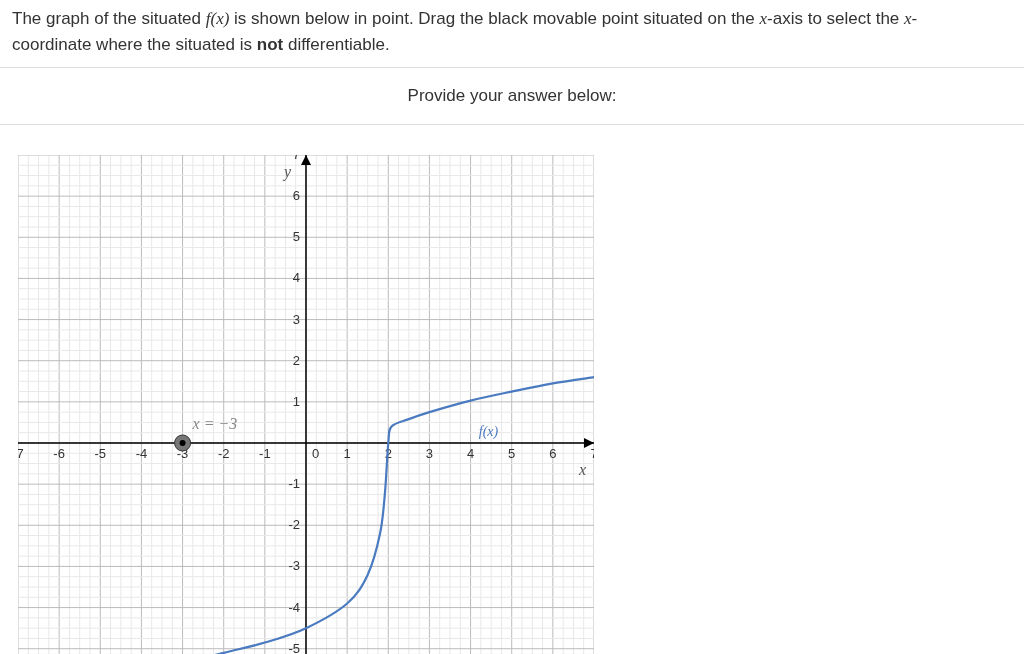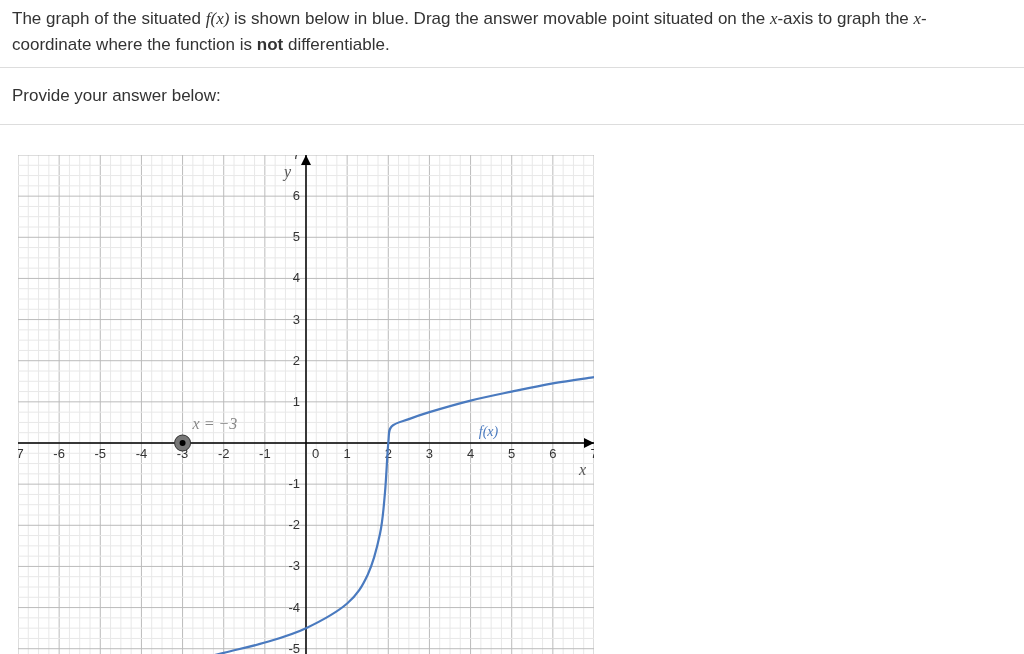--- a/index.html
+++ b/index.html
@@ -17,20 +17,21 @@
       line-height: 1.5;
     }
     .instruction .fn {
       font-style: italic;
       font-family: Georgia, serif;
     }
     .answer-prompt {
       padding: 18px 12px;
       font-size: 17px;
       border-bottom: 1px solid #ddd;
+      text-align: center;
     }
     .chart-wrap {
       padding: 30px 0 0 18px;
     }
     .chart {
       position: relative;
       width: 576px;
       height: 520px;
       user-select: none;
     }
@@ -73,22 +74,22 @@
       font-style: italic;
       font-family: Georgia, serif;
       font-size: 16px;
       fill: #555;
     }
   </style>
 </head>
 <body>
 
 <div class="instruction">
-  <span>The graph of the situated </span><span class="fn">f(x)</span><span> is shown below in blue. Drag the answer movable point situated on the </span><span class="fn">x</span><span>-axis to graph the </span><span class="fn">x</span><span>-</span><br>
-  <span>coordinate where the function is </span><b>not</b><span> differentiable.</span>
+  <span>The graph of the situated </span><span class="fn">f(x)</span><span> is shown below in point. Drag the black movable point situated on the </span><span class="fn">x</span><span>-axis to select the </span><span class="fn">x</span><span>-</span><br>
+  <span>coordinate where the situated is </span><b>not</b><span> differentiable.</span>
 </div>
 
 <div class="answer-prompt">Provide your answer below:</div>
 
 <div class="chart-wrap">
   <div class="chart">
     <svg id="plane" width="576" height="520" viewBox="0 0 576 520">
         <line x1="0" y1="534.8571428571429" x2="0" y2="0" class="grid-major"></line>
         <line x1="10.285714285714286" y1="534.8571428571429" x2="10.285714285714286" y2="0" class="grid-minor"></line>
         <line x1="20.571428571428573" y1="534.8571428571429" x2="20.571428571428573" y2="0" class="grid-minor"></line>

